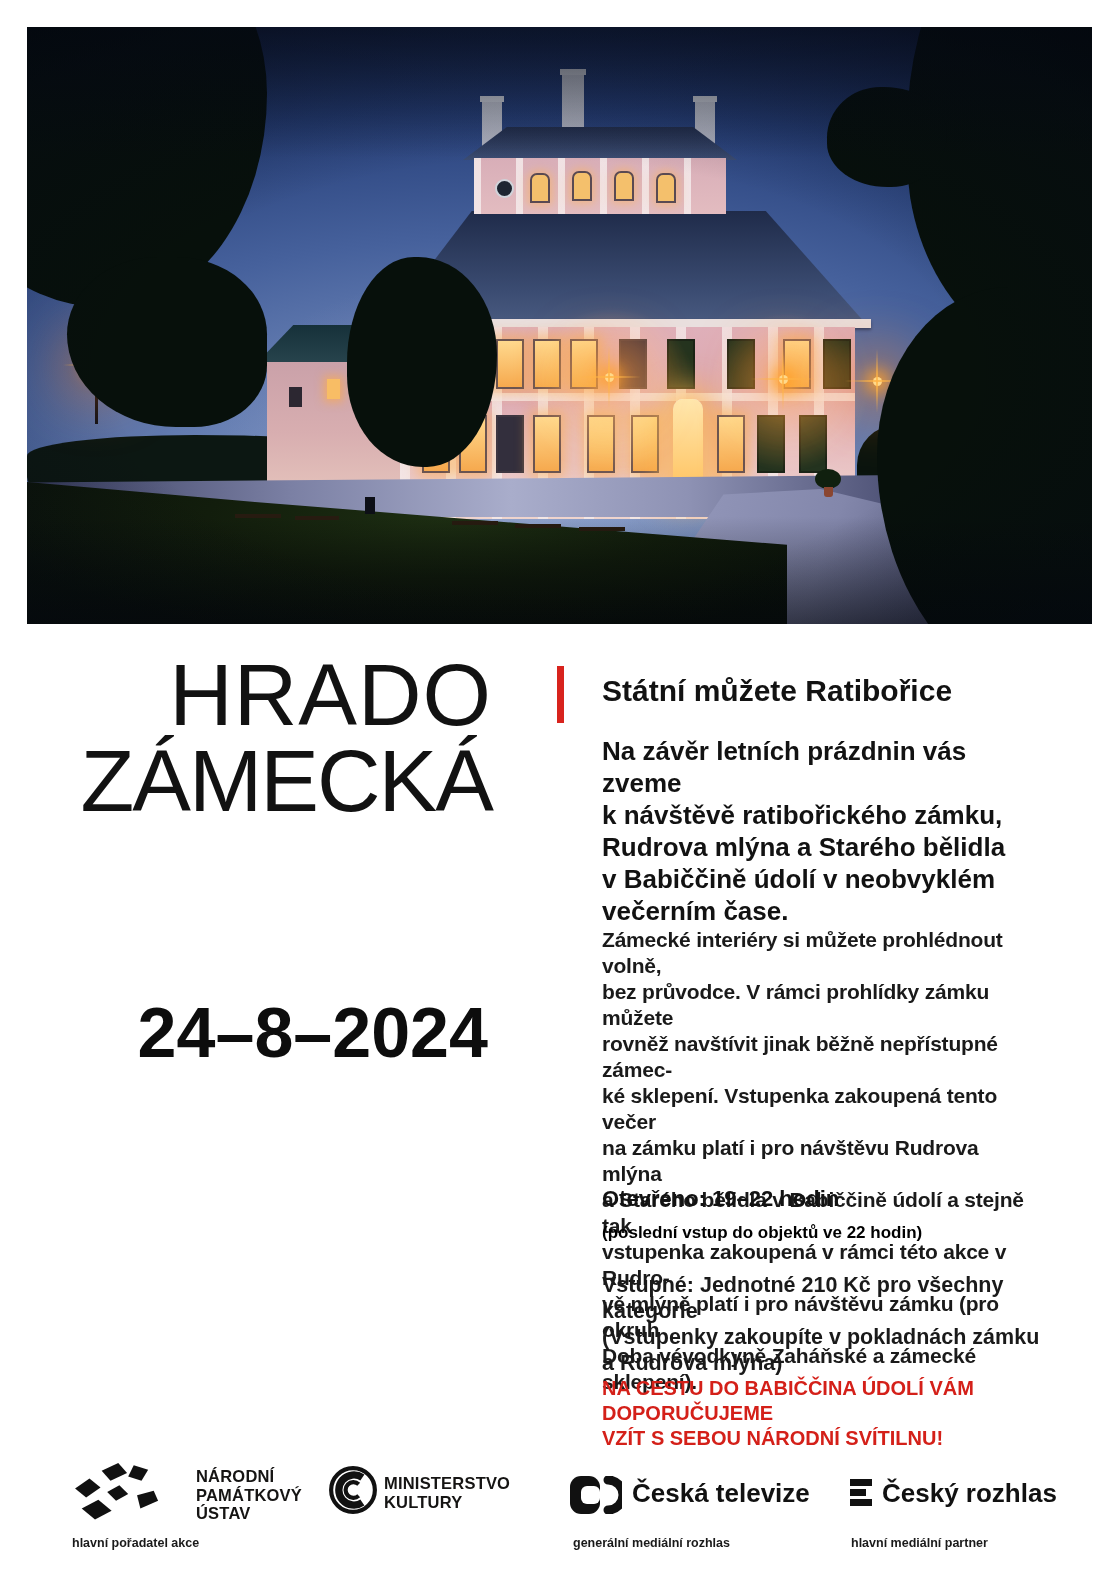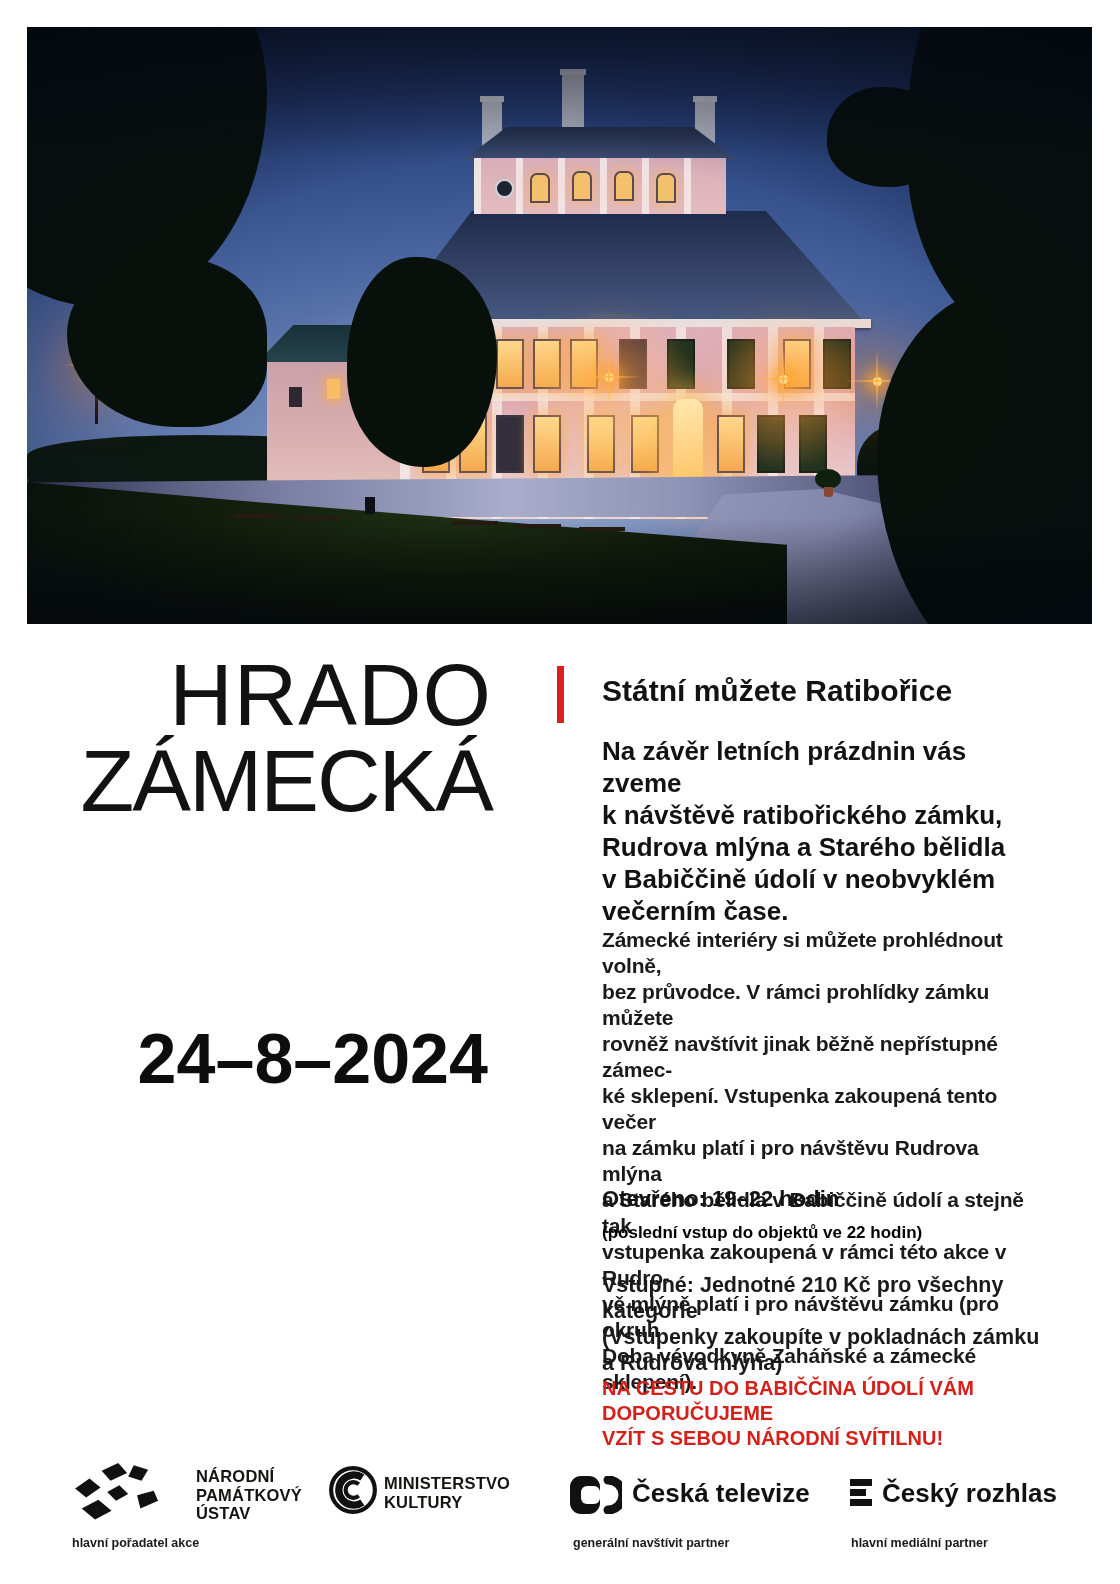--- a/index.html
+++ b/index.html
@@ -87,21 +87,21 @@
                    linear-gradient(180deg, rgba(3,7,17,.55) 0%, transparent 22%),
                    linear-gradient(0deg, rgba(2,4,8,.55) 0%, transparent 18%);}
 
   
   .titleblock{position:absolute;left:48px;top:630px;width:447px;height:450px;}
   .t-light{position:absolute;right:3px;font-weight:400;color:#121212;letter-spacing:1px;line-height:1;}
   .t-hrado{top:21px;font-size:88px;}
   .t-zamecka{top:107px;font-size:88px;letter-spacing:-2px;}
   .t-noc{position:absolute;right:0px;top:180px;font-size:176px;line-height:1;font-weight:700;color:#000;
          -webkit-text-stroke:12px #000;letter-spacing:2px;}
-  .t-date{position:absolute;right:7px;top:368px;font-size:70px;line-height:1;font-weight:700;color:#0d0d0d;letter-spacing:0px;margin-top:26px;}
+  .t-date{position:absolute;right:7px;top:368px;font-size:70px;line-height:1;font-weight:700;color:#0d0d0d;letter-spacing:0px;}
 
   
   .accentbar{position:absolute;left:557px;top:666px;width:7px;height:57px;background:#d8231d;}
   .h-heading{position:absolute;left:602px;top:674px;font-size:30px;font-weight:700;color:#121212;}
   .p-lead{position:absolute;left:602px;top:735px;width:430px;font-size:26px;line-height:32px;font-weight:700;color:#121212;}
   .p-body{position:absolute;left:602px;top:927px;width:440px;font-size:21px;line-height:26px;font-weight:700;color:#1a1a1a;letter-spacing:-0.2px;}
   .h-open{position:absolute;left:602px;top:1186px;font-size:22px;font-weight:700;color:#121212;}
   .p-note{position:absolute;left:602px;top:1223px;font-size:17px;font-weight:700;color:#000000;}
   .p-price{position:absolute;left:602px;top:1272px;width:440px;font-size:21.5px;line-height:26px;font-weight:700;color:#1a1a1a;}
   .p-warn{position:absolute;left:602px;top:1376px;width:440px;font-size:20px;line-height:25px;font-weight:700;color:#d42019;}
@@ -256,21 +256,21 @@
 KULTURY</div>
 
   <div class="abs" style="left:570px;top:1476px;width:52px;height:38px;">
     <svg width="52" height="38" viewBox="0 0 52 38">
       <rect x="0" y="0" width="30" height="38" rx="11" fill="#111"></rect>
       <rect x="11" y="10" width="19" height="18" rx="6" fill="#fff"></rect>
       <path d="M38 4 a 15 15 0 0 1 0 30" stroke="#111" stroke-width="9" fill="none" stroke-linecap="round"></path>
     </svg>
   </div>
   <div class="abs pt-big" style="left:632px;top:1478px;">Česká televize</div>
-  <div class="abs pt-cap" style="left:573px;top:1536px;">generální navštívit partner</div>
+  <div class="abs pt-cap" style="left:573px;top:1536px;">generální mediální rozhlas</div>
 
   <div class="abs" style="left:850px;top:1479px;width:24px;height:30px;">
     <svg width="24" height="30" viewBox="0 0 24 30" fill="#111">
       <rect x="0" y="0" width="22" height="7"></rect>
       <rect x="0" y="10" width="16" height="7"></rect>
       <rect x="0" y="20" width="22" height="7"></rect>
     </svg>
   </div>
   <div class="abs pt-big" style="left:882px;top:1478px;">Český rozhlas</div>
   <div class="abs pt-cap" style="left:851px;top:1536px;">hlavní mediální partner</div>

